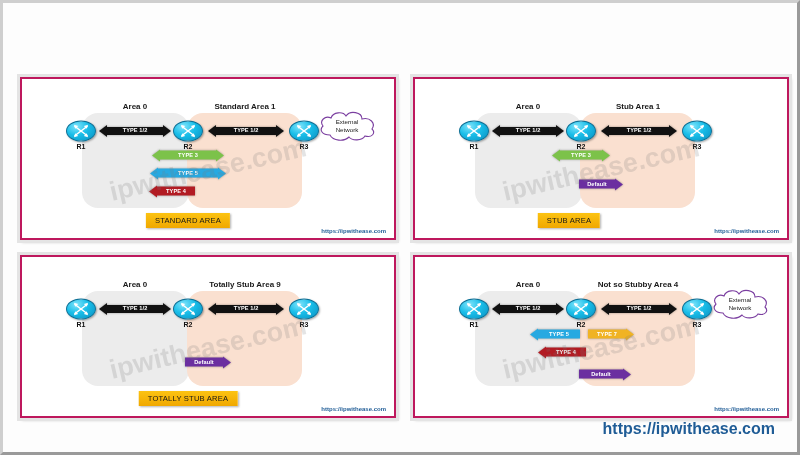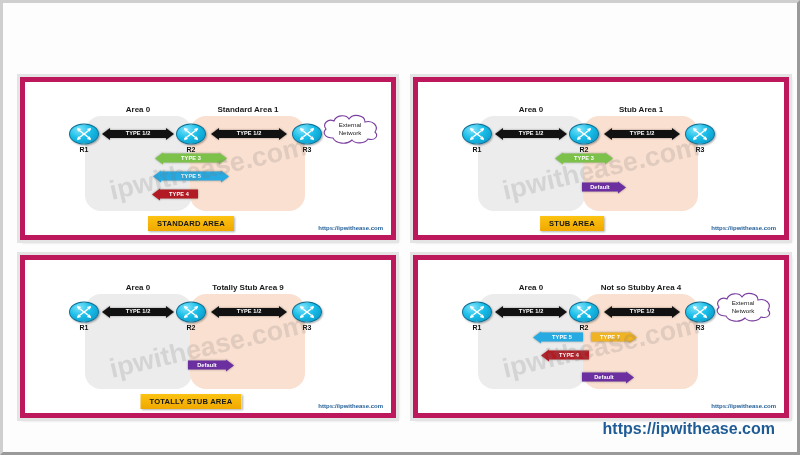--- a/index.html
+++ b/index.html
@@ -33,21 +33,21 @@
     font-size: 25px;
     font-weight: bold;
     letter-spacing: 0.6px;
     font-family: "Liberation Sans", sans-serif;
   }
 
   
   .panel {
     position: absolute;
     background: #ffffff;
-    border: 5px solid #be185d;
+    border: 2px solid #be185d;
     outline: 3px solid #e4e4e4;
     box-shadow: 2px 2px 3px rgba(0,0,0,0.28);
   }
   .panel-tl { left: 17px;  top: 74px;  width: 376px; height: 163px; }
   .panel-tr { left: 410px; top: 74px;  width: 376px; height: 163px; }
   .panel-bl { left: 17px;  top: 252px; width: 376px; height: 163px; }
   .panel-br { left: 410px; top: 252px; width: 376px; height: 163px; }
 
   .stage { position: absolute; inset: 0; }
 
@@ -142,21 +142,21 @@
     font-weight: normal;
   }
 
   
   .badge {
     position: absolute;
     transform: translateX(-50%);
     background: linear-gradient(#fcc312, #f0a800);
     color: #171717;
     font-size: 7.6px;
-    font-weight: bold;
+    font-weight: normal;
     padding: 3px 9px;
     white-space: nowrap;
     letter-spacing: 0.2px;
     box-shadow: 1px 1px 2px rgba(0,0,0,0.3);
     z-index: 8;
   }
 
   
   .watermark {
     position: absolute;

